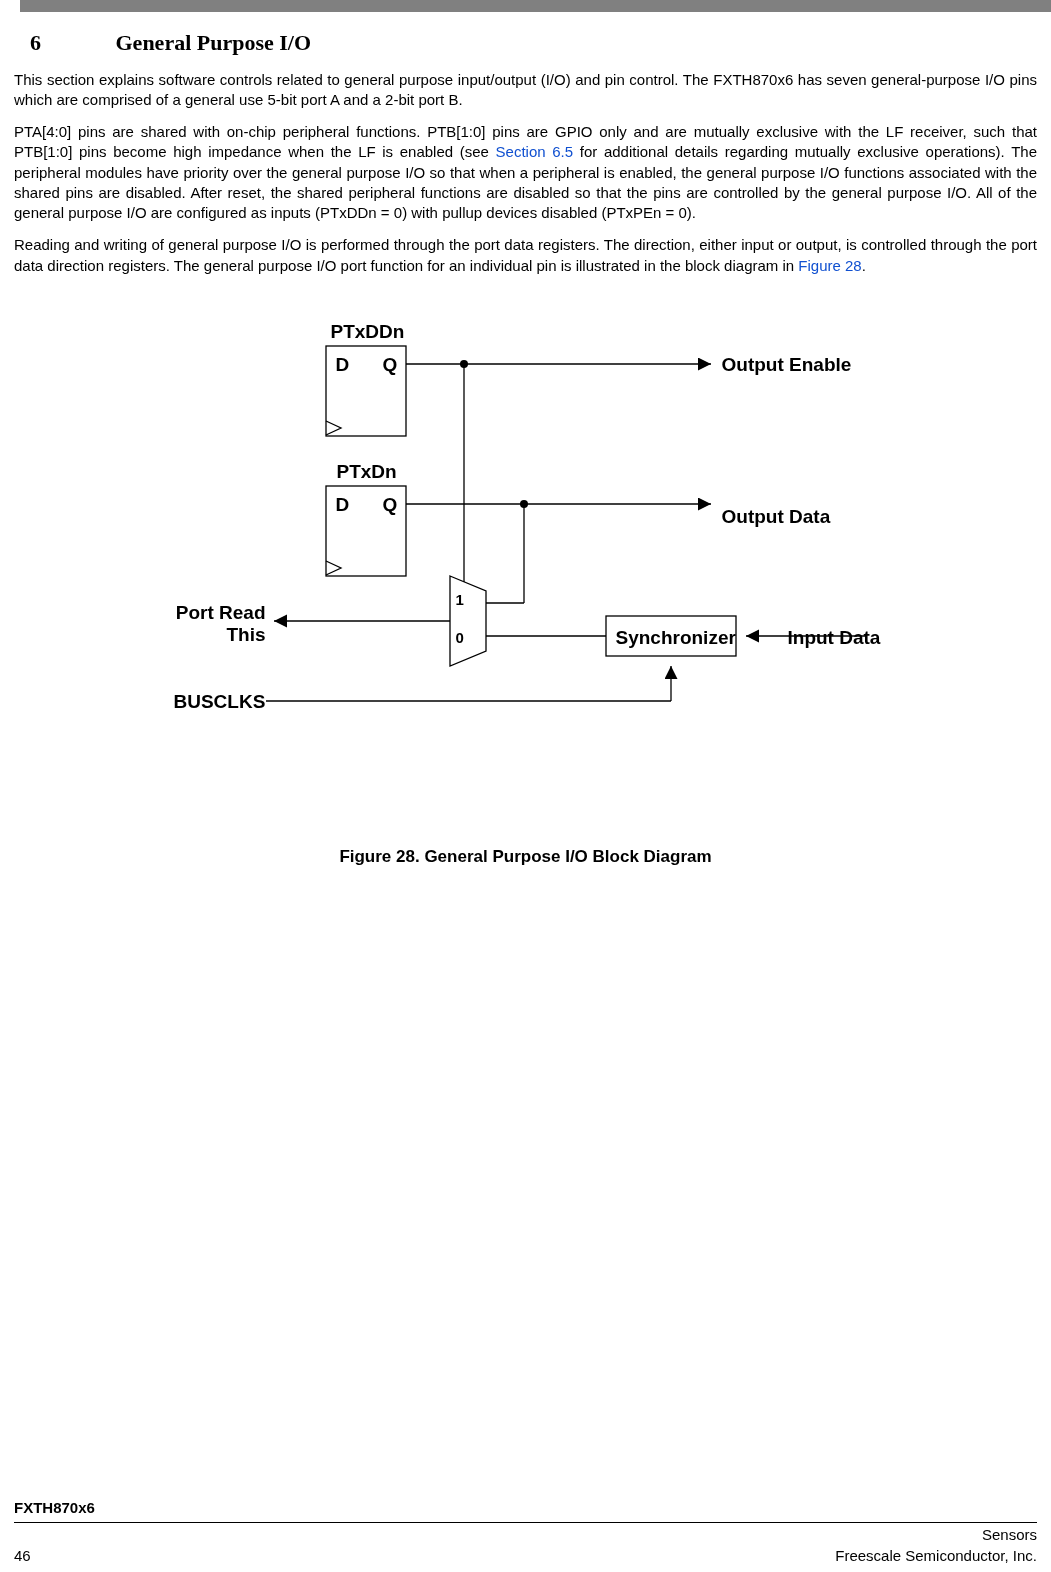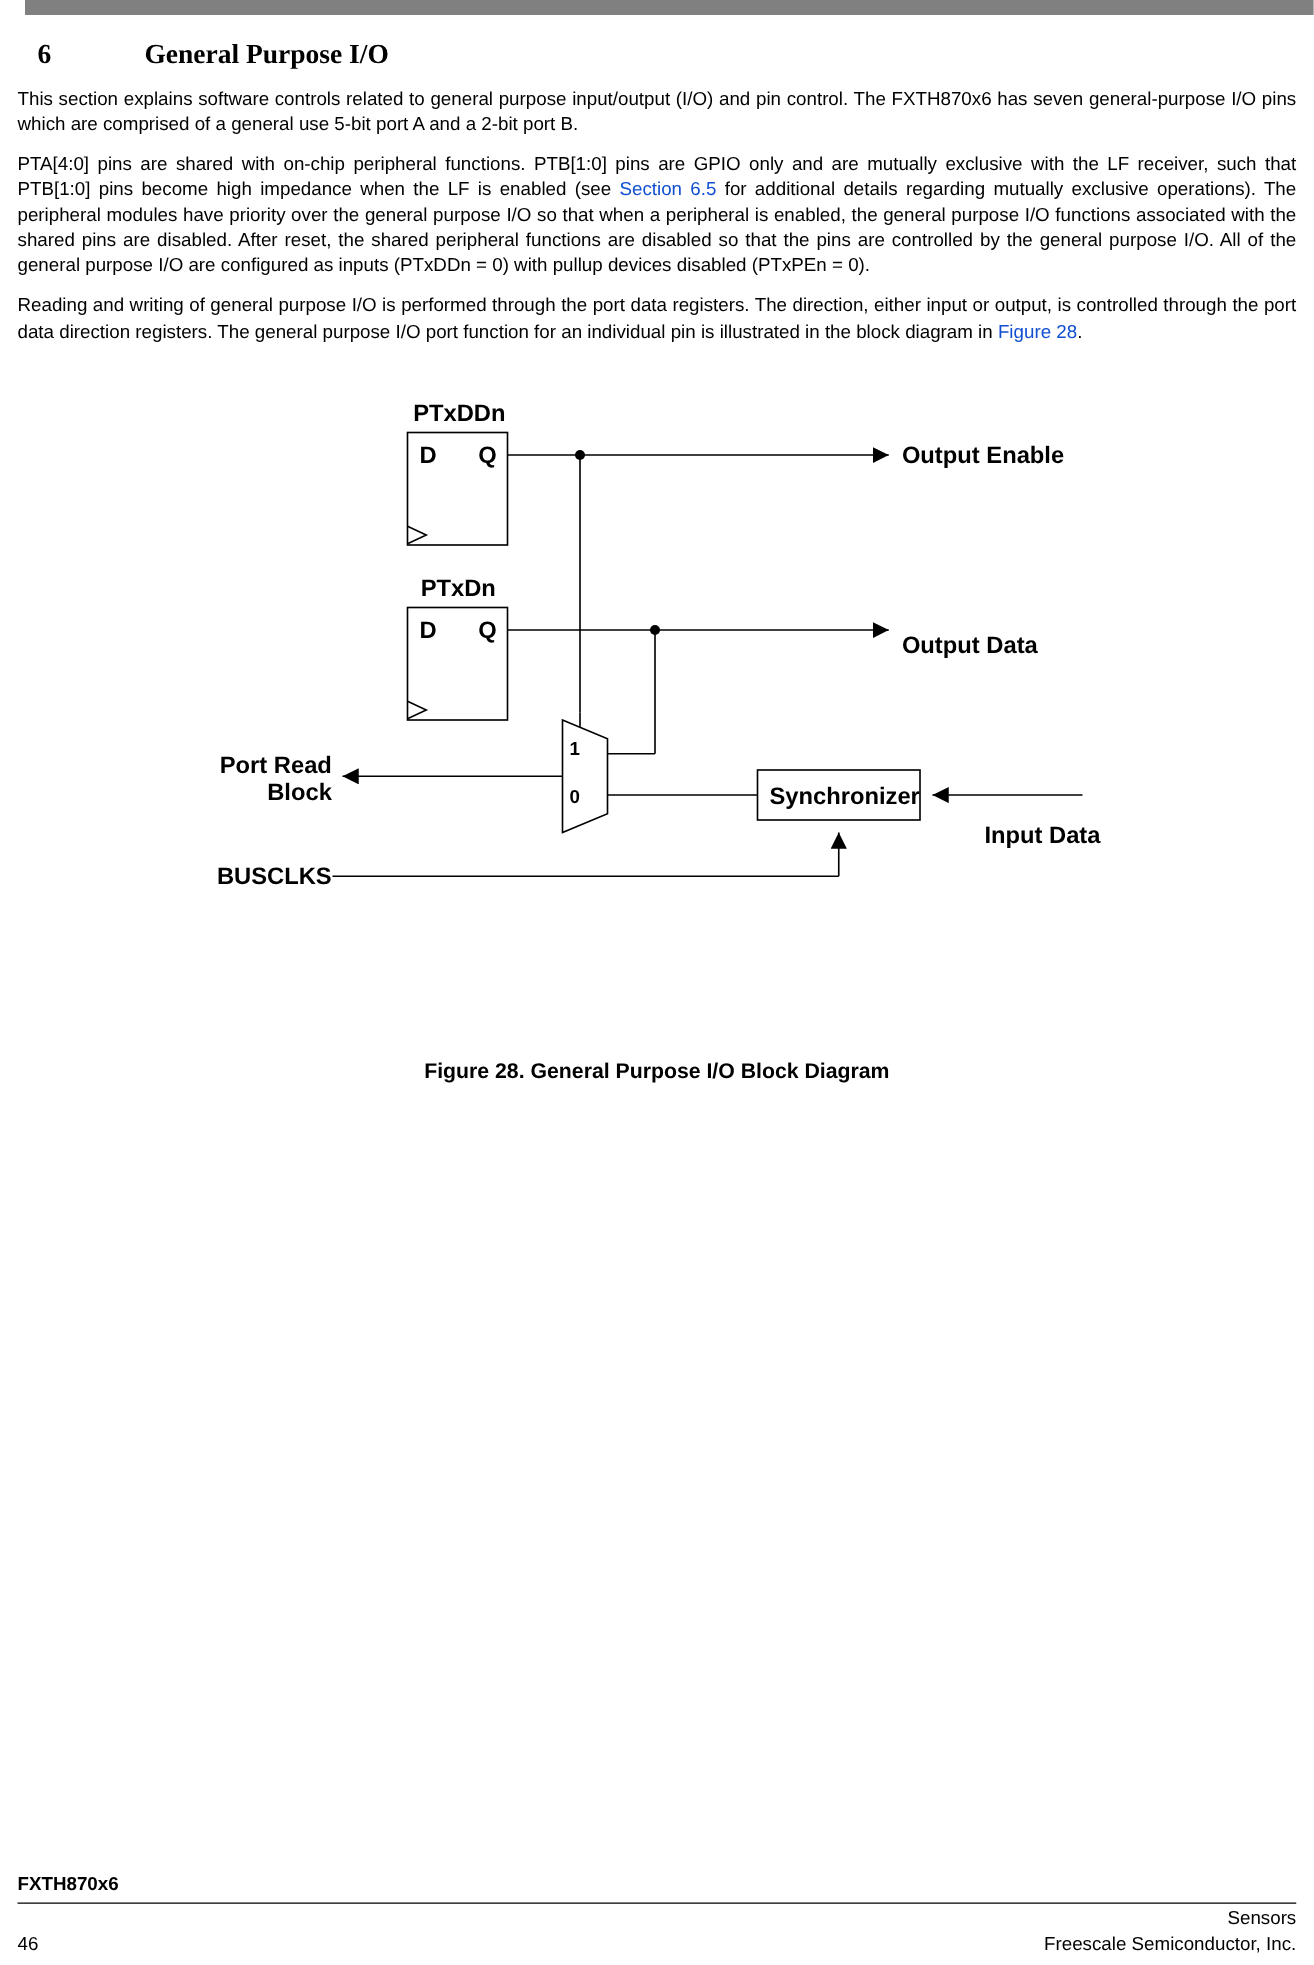--- a/index.html
+++ b/index.html
@@ -144,25 +144,25 @@
     
     <div class="diag-label" style="left:165px; top:3px;">PTxDDn</div>
     <div class="diag-label" style="left:170px; top:36px;">D</div>
     <div class="diag-label" style="left:217px; top:36px;">Q</div>
     <div class="diag-label" style="left:171px; top:143px;">PTxDn</div>
     <div class="diag-label" style="left:170px; top:176px;">D</div>
     <div class="diag-label" style="left:217px; top:176px;">Q</div>
     <div class="diag-label" style="left:556px; top:36px;">Output Enable</div>
     <div class="diag-label" style="left:556px; top:176px;margin-top:12px;">Output Data</div>
     <div class="diag-label" style="left:10px; top:284px; text-align:right; width:90px;">Port Read</div>
-    <div class="diag-label" style="left:10px; top:306px; text-align:right; width:90px;">Block</div>
+    <div class="diag-label" style="left:10px; top:306px; text-align:right; width:90px;">This</div>
     <div class="diag-label small" style="left:290px; top:274px;">1</div>
     <div class="diag-label small" style="left:290px; top:312px;">0</div>
     <div class="diag-label" style="left:450px; top:309px;">Synchronizer</div>
-    <div class="diag-label" style="left:622px; top:309px;margin-top:31px;">Input Data</div>
+    <div class="diag-label" style="left:622px; top:309px;">Input Data</div>
     <div class="diag-label" style="left:8px; top:373px;">BUSCLKS</div>
   </div>
 
   <div class="figure-caption">Figure 28. General Purpose I/O Block Diagram</div>
 </div>
 
 <div class="footer">
   <div class="line1">FXTH870x6</div>
   <hr>
   <div class="row">

